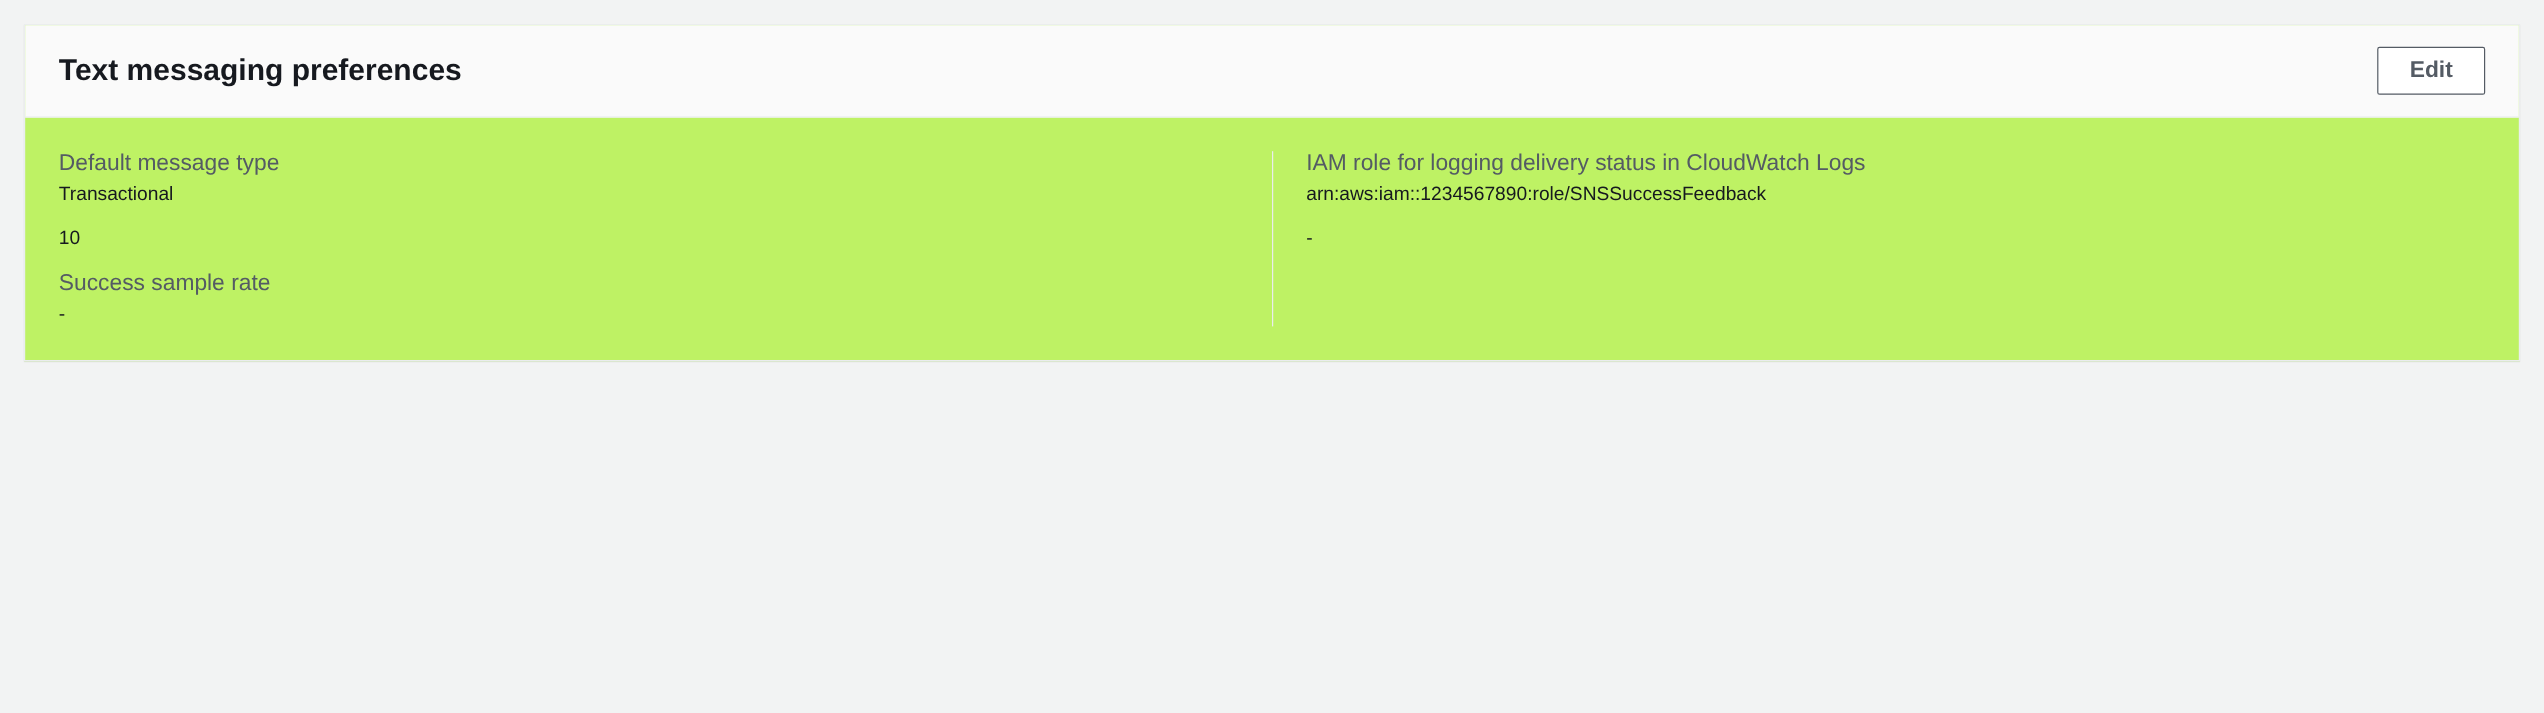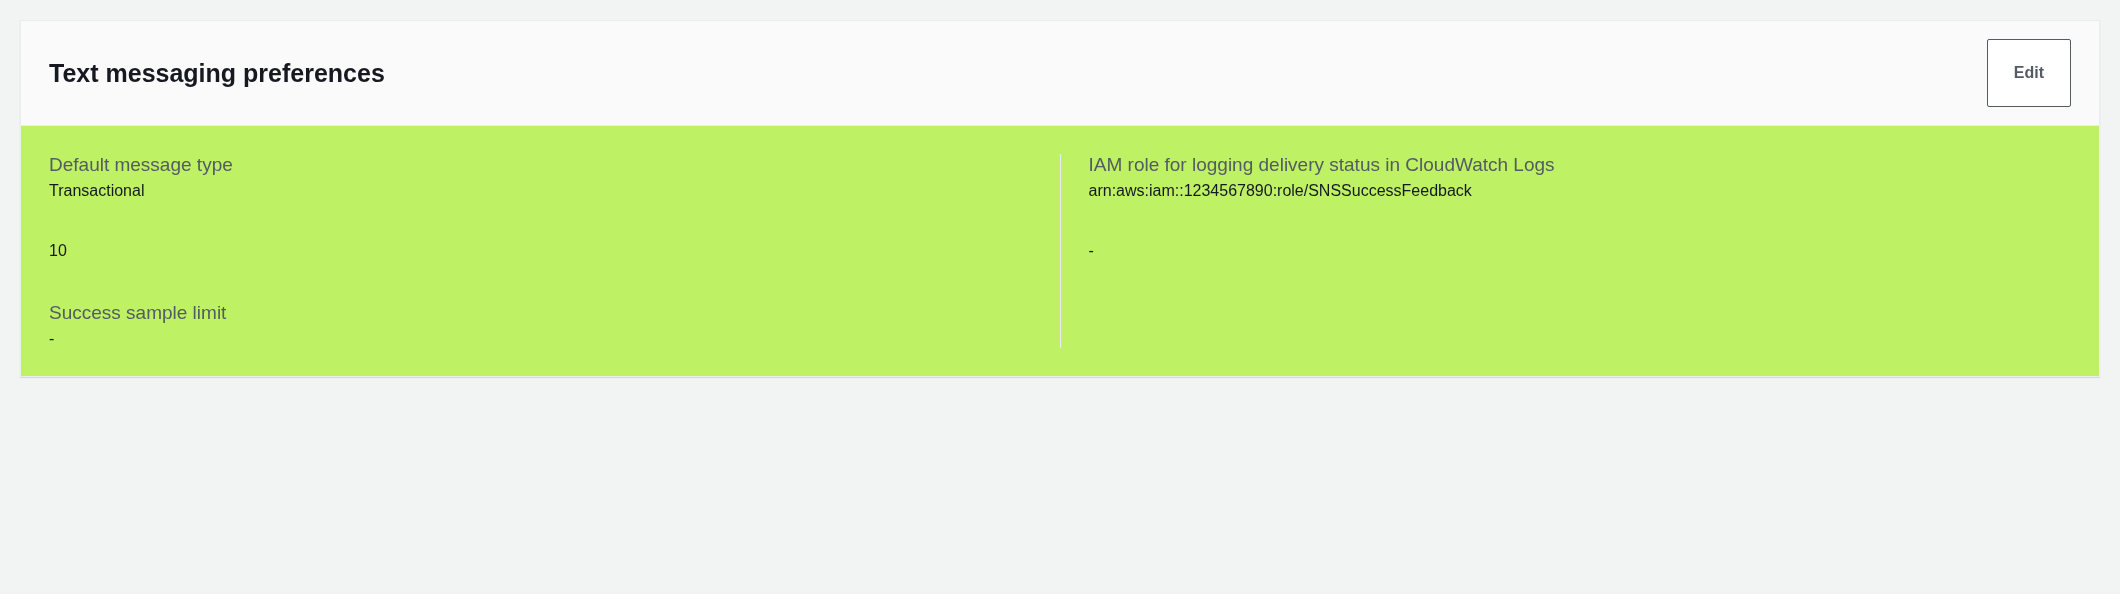--- a/index.html
+++ b/index.html
@@ -30,35 +30,35 @@
   .panel-title {
     font-size: 25px;
     font-weight: 700;
     color: #16191f;
   }
   .edit-btn {
     background: #ffffff;
     border: 1px solid #545b64;
     color: #545b64;
     font-weight: 700;
-    font-size: 16px;
-    padding: 24px 26px;
+    font-size: 19px;
+    padding: 8px 26px;
     cursor: pointer;
     border-radius: 2px;
     font-family: inherit;
   }
   .panel-body {
     display: flex;
     padding: 28px;
   }
   .col {
     flex: 1;
     display: flex;
     flex-direction: column;
-    gap: 42px;
+    gap: 18px;
   }
   .col-left {
     border-right: 1px solid #eaeded;
     padding-right: 28px;
   }
   .col-right {
     padding-left: 28px;
   }
   .field-label {
     color: #545b64;
@@ -81,21 +81,21 @@
   <div class="panel-body">
     <div class="col col-left">
       <div class="field">
         <div class="field-label">Default message type</div>
         <div class="field-value">Transactional</div>
       </div>
       <div class="field">
         <div class="field-value">10</div>
       </div>
       <div class="field">
-        <div class="field-label">Success sample limit</div>
+        <div class="field-label">Success sample rate</div>
         <div class="field-value">-</div>
       </div>
     </div>
     <div class="col col-right">
       <div class="field">
         <div class="field-label">IAM role for logging delivery status in CloudWatch Logs</div>
         <div class="field-value">arn:aws:iam::1234567890:role/SNSSuccessFeedback</div>
       </div>
       <div class="field">
         <div class="field-value">-</div>

